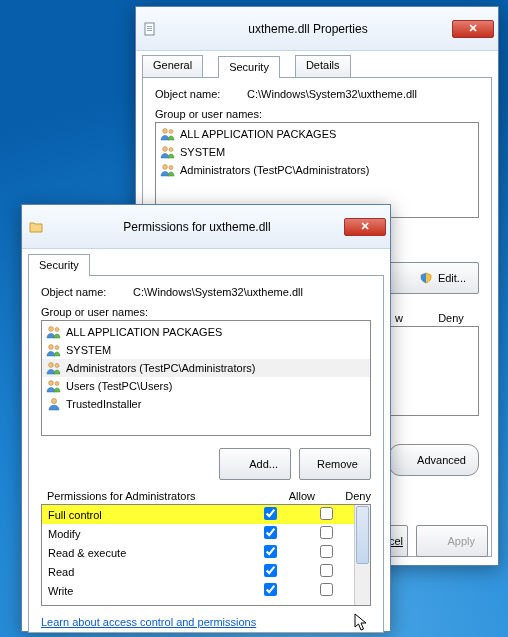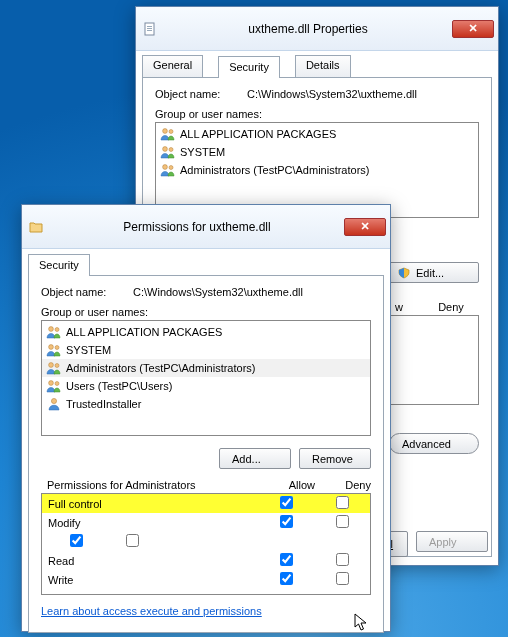--- a/index.html
+++ b/index.html
@@ -69,33 +69,32 @@
   .groupbox {
     border: 1px solid #888; background:#fff;
     height: 96px; overflow:auto; padding:2px 0;
     margin-top:2px;
   }
   .entry { display:flex; align-items:center; padding:1px 4px; gap:4px; }
   .entry.sel { background:#f1f1f1; }
   .ico { width:16px; height:16px; display:inline-flex; align-items:center; justify-content:center; }
 
   .btn {
-    min-width: 72px; height: 21px;
+    min-width: 72px; height: 32px;
     border: 1px solid #8a9099; background: linear-gradient(#fdfdfd,#e6e9ed);
     padding: 0 12px; font-size: 11px;
     border-radius: 2px;
-    display:inline-flex; align-items:center; justify-content:flex-start;
+    display:inline-flex; align-items:center; justify-content:flex-end;
   }
   .btn.def { border-color:#4a87c9; box-shadow: 0 0 0 1px #b8d6f4 inset; }
   .btn[disabled] { color:#9b9b9b; }
 
   .permgrid {
     border:1px solid #888;
     margin-top: 2px;
-    flex-direction: column;
   }
   .permgrid .prow { display:flex; align-items:center; height:19px; padding-left:6px; }
   .permgrid .prow.hi { background: #ffff33; }
   .permgrid .pname { flex: 1; }
   .permgrid .pcol { width: 56px; text-align:center; }
   .permhdr { display:flex; padding-left:6px; margin-top:10px; }
   .permhdr .pname { flex:1; }
   .permhdr .pcol { width:56px; text-align:right; }
   input[type=checkbox] { margin:0; }
 
@@ -302,41 +301,42 @@
             <span class="pname">Full control</span>
             <span class="pcol"><input type="checkbox" checked="" style=""></span>
             <span class="pcol"><input type="checkbox" style=""></span>
           </div>
           <div class="prow">
             <span class="pname">Modify</span>
             <span class="pcol"><input type="checkbox" checked="" style=""></span>
             <span class="pcol"><input type="checkbox" style=""></span>
           </div>
           <div class="prow">
+            <span class="pname">Read &amp; execute</span>
             <span class="pcol"><input type="checkbox" checked="" style=""></span>
             <span class="pcol"><input type="checkbox" style=""></span>
           </div>
           <div class="prow">
             <span class="pname">Read</span>
             <span class="pcol"><input type="checkbox" checked="" style=""></span>
             <span class="pcol"><input type="checkbox" style=""></span>
           </div>
           <div class="prow">
             <span class="pname">Write</span>
             <span class="pcol"><input type="checkbox" checked="" style=""></span>
             <span class="pcol"><input type="checkbox" style=""></span>
           </div>
         </div>
       <div class="fake-scroll">
           <div class="thumb"></div>
         </div>
     </div>
 
     <div style="margin-top:10px;">
-      <span class="link">Learn about access execute and permissions</span>
+      <span class="link">Learn about access control and permissions</span>
     </div>
   </div>
   <div class="footer">
     <button class="btn def">OK</button>
     <button class="btn">Cancel</button>
     <button class="btn def">Apply</button>
   </div>
 </div>
 
 <svg class="cursor" viewBox="0 0 16 20">

